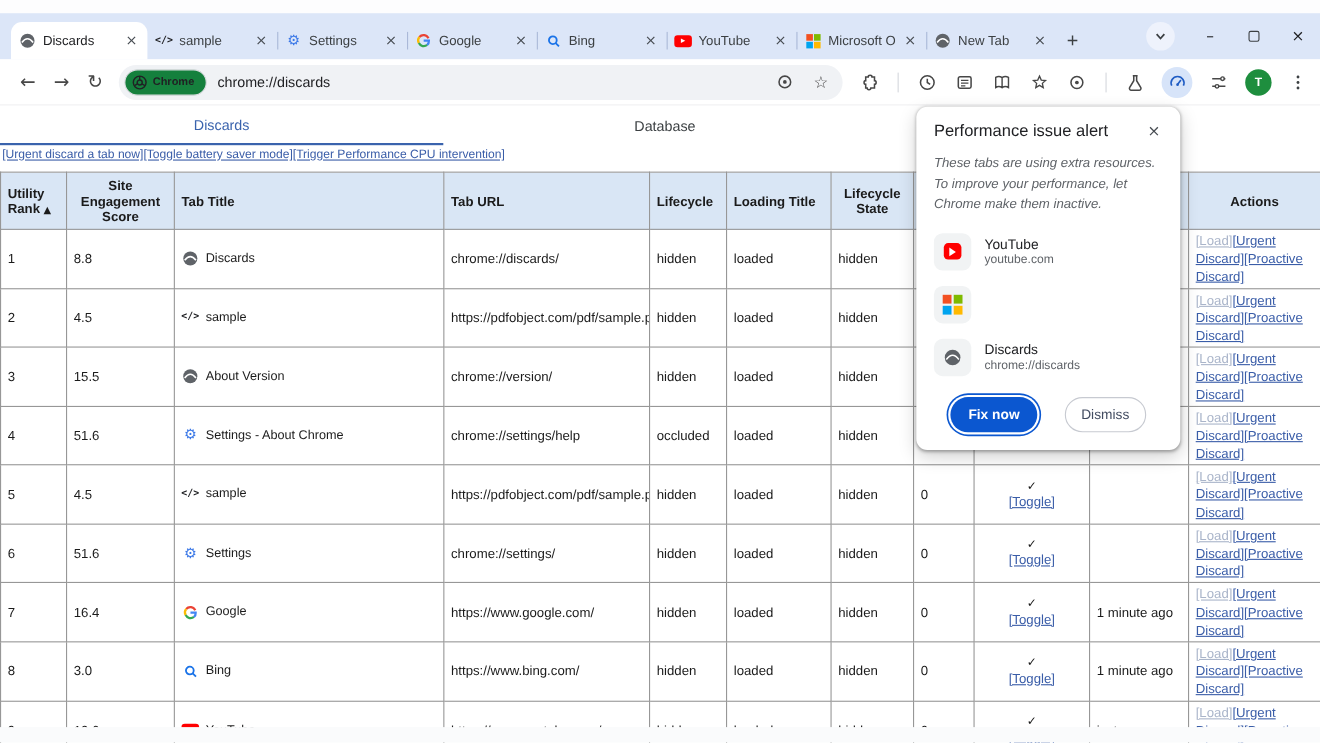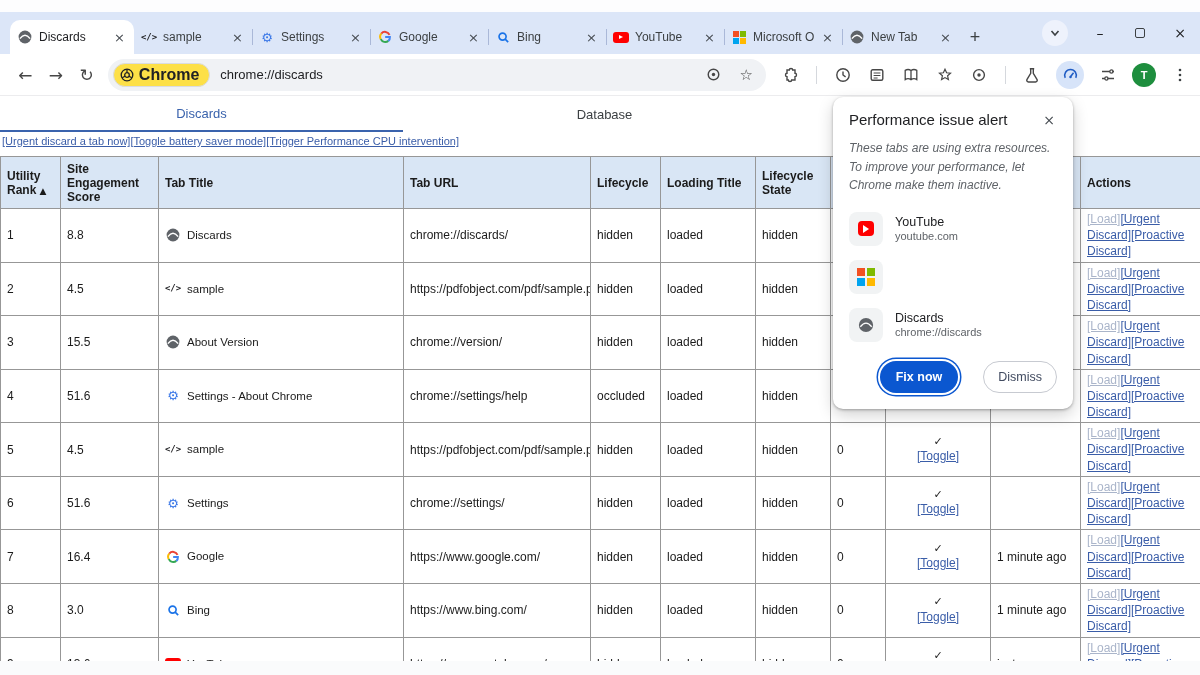--- a/index.html
+++ b/index.html
@@ -28,22 +28,22 @@
   .wbtn { width:40px; height:42px; display:flex; align-items:center; justify-content:center;
     color:#202124; font-size:14px; }
   .max-box { width:10px; height:10px; border:1.4px solid #3c4043; border-radius:2px; }
 
   .toolbar { position:absolute; top:54px; left:0; right:0; height:42px; background:#fff;
     display:flex; align-items:center; padding:0 10px; border-bottom:1px solid #ececee; }
   .navbtn { width:32px; height:32px; display:flex; align-items:center; justify-content:center;
     font-size:17px; color:#474747; }
   .omnibox { width:688px; height:32px; background:#f0f2f5; border-radius:16px; display:flex;
     align-items:center; padding-left:5px; margin-left:6px; }
-  .chip { height:24px; background:#fde047; border:1px solid #dadce0; border-radius:13px;
-    display:flex; align-items:center; gap:5px; padding:0 10px 0 6px; font-size:16px;
+  .chip { height:24px; background:#15803d; border:1px solid #dadce0; border-radius:13px;
+    display:flex; align-items:center; gap:5px; padding:0 10px 0 6px; font-size:10px;
     font-weight:bold; color:#202124; }
   .url-text { margin-left:10px; font-size:13px; color:#202124; }
   .omni-right { margin-left:auto; display:flex; align-items:center; gap:16px; padding-right:13px; }
   .tb-icons { display:flex; align-items:center; margin-left:14px; gap:14px; }
   .tb-divider { width:1px; height:18px; background:#d5d8dd; margin:0 2px; }
   .icon-18 { width:20px; height:20px; display:flex; align-items:center; justify-content:center; }
   .speedo-active { width:28px; height:28px; border-radius:50%; background:#d7e4f9;
     display:flex; align-items:center; justify-content:center; }
   .avatar { width:24px; height:24px; border-radius:50%; background:#1e8e3e; color:#fff;
     font-size:11px; font-weight:bold; display:flex; align-items:center; justify-content:center; }
@@ -55,21 +55,21 @@
   .ptab { width:403px; display:flex; align-items:center; justify-content:center;
     font-size:13px; color:#3c4043; }
   .ptab.active { color:#3a63ad; border-bottom:2px solid #3a63ad; }
   .page-links { height:24px; padding:3px 2px 0 2px; font-size:11px; }
   .plink { color:#3a5da8; text-decoration:underline; }
 
   table.discards { border-collapse:collapse; table-layout:fixed; width:1200px; }
   .discards th, .discards td { border:1px solid #979797; padding:2px 6px; color:#1b1b1b; }
   .discards th { background:#d9e6f5; font-size:12px; font-weight:bold; height:52px;
     text-align:left; }
-  .discards th.center { text-align:left; }
+  .discards th.center { text-align:center; }
   .discards td { height:32px; font-size:12px; background:#fff; vertical-align:middle; }
   .title-cell { display:flex; align-items:center; gap:6px; font-size:11.5px; line-height:1.25; }
   .fav { width:16px; height:16px; display:flex; align-items:center; justify-content:center; flex:0 0 auto; }
   .url-cell { font-size:11.5px; white-space:nowrap; overflow:hidden; }
   .auto-cell { text-align:center; font-size:10px; line-height:1.3; }
   .check { font-size:11px; color:#1b1b1b; display:block; }
   .actions-cell { font-size:10px; line-height:1.35; padding:2px 4px; }
   .link { color:#3a5da8; text-decoration:underline; cursor:pointer; }
   .muted-link { color:#aab5ca; text-decoration:underline; }
 
@@ -93,21 +93,21 @@
   .popup-head { display:flex; align-items:flex-start; }
   .popup-title { font-size:15px; font-weight:500; color:#202124; }
   .popup-close { margin-left:auto; color:#474c52; font-size:14px; line-height:1; padding:2px; }
   .popup-body { margin-top:10px; font-size:12px; color:#5f6368; line-height:1.55;font-style:italic; }
   .popup-items { margin-top:10px; }
   .pitem { display:flex; align-items:center; gap:12px; padding:7px 0; }
   .pitem-icon { width:34px; height:34px; border-radius:8px; background:#f1f3f4;
     display:flex; align-items:center; justify-content:center; flex:0 0 auto; }
   .pitem-title { font-size:12.5px; color:#202124; white-space:nowrap; overflow:hidden; }
   .pitem-sub { font-size:11px; color:#5f6368; margin-top:1px; }
-  .popup-btns { margin-top:12px; display:flex; justify-content:flex-end; gap:25px; }
+  .popup-btns { margin-top:12px; display:flex; justify-content:center; gap:25px; }
   .btn-fix { background:#0b57d0; color:#fff; font-size:12.5px; font-weight:bold; border:none;
     border-radius:16px; padding:8px 16px; box-shadow:0 0 0 2px #fff, 0 0 0 3.5px #0b57d0;
     font-family:inherit; }
   .btn-dismiss { background:#fff; color:#414b60; font-size:12.5px; font-weight:500;
     border:1px solid #c7cad1; border-radius:16px; padding:8px 14px; font-family:inherit; }
   .bottom-fade { position:absolute; left:0; right:0; bottom:0; height:14px; background:#fafbfc; }
 </style>
 </head>
 <body>
 

